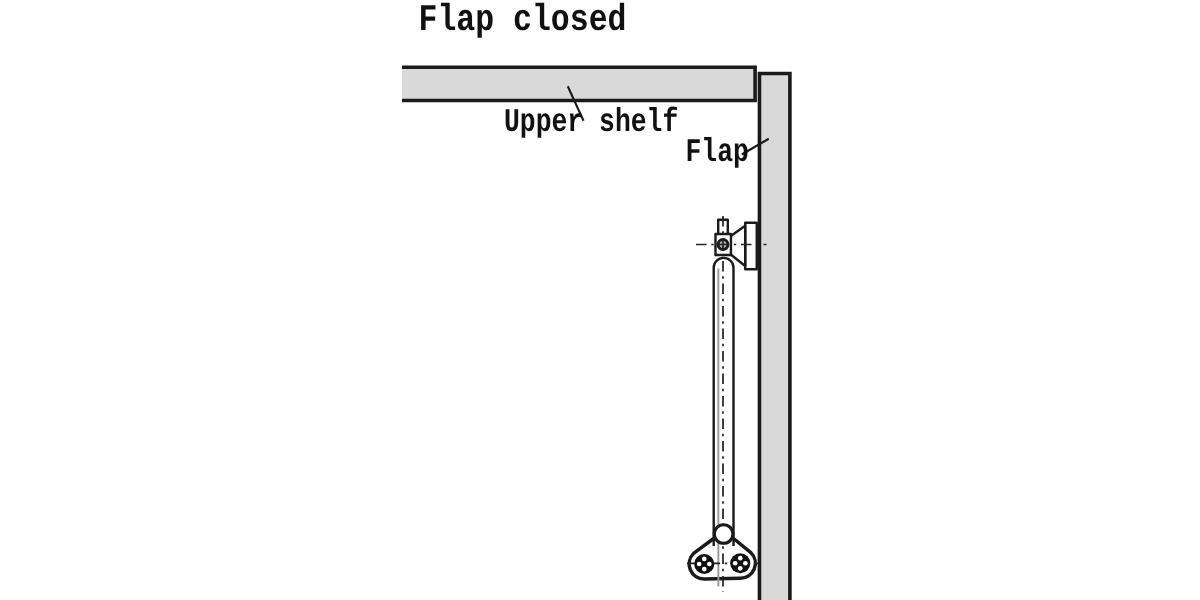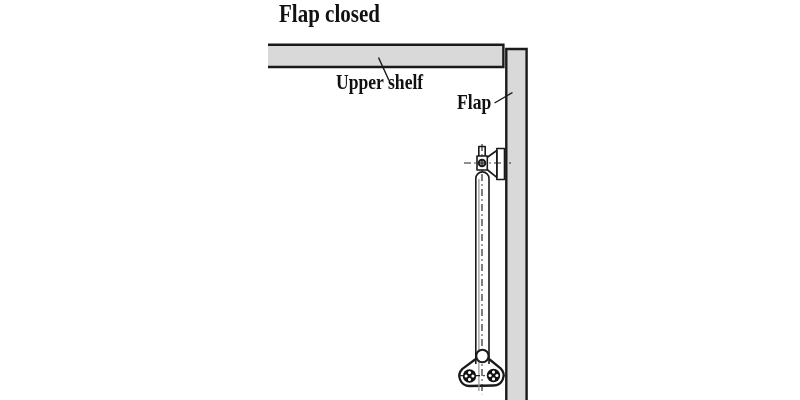--- a/index.html
+++ b/index.html
@@ -10,21 +10,21 @@
     --shading:#9a9a9a;
     --text:#111111;
     --screw-fill:#111111;
   }
   html,body{margin:0;padding:0;background:#fff;}
   .stage{
     position:relative;
     width:800px;height:400px;
     background:var(--background);
     overflow:hidden;
-    font-family:Liberation Serif, serif;
+    font-family:Liberation Mono, monospace;
   }
   .stage svg{position:absolute;left:0;top:0;}
   .lbl{
     position:absolute;
     color:var(--text);
     font-weight:bold;
     line-height:1;
     white-space:nowrap;
     transform-origin:left top;
   }

